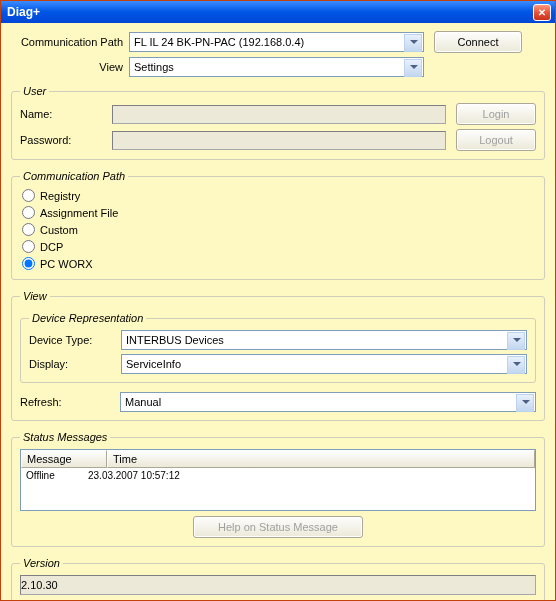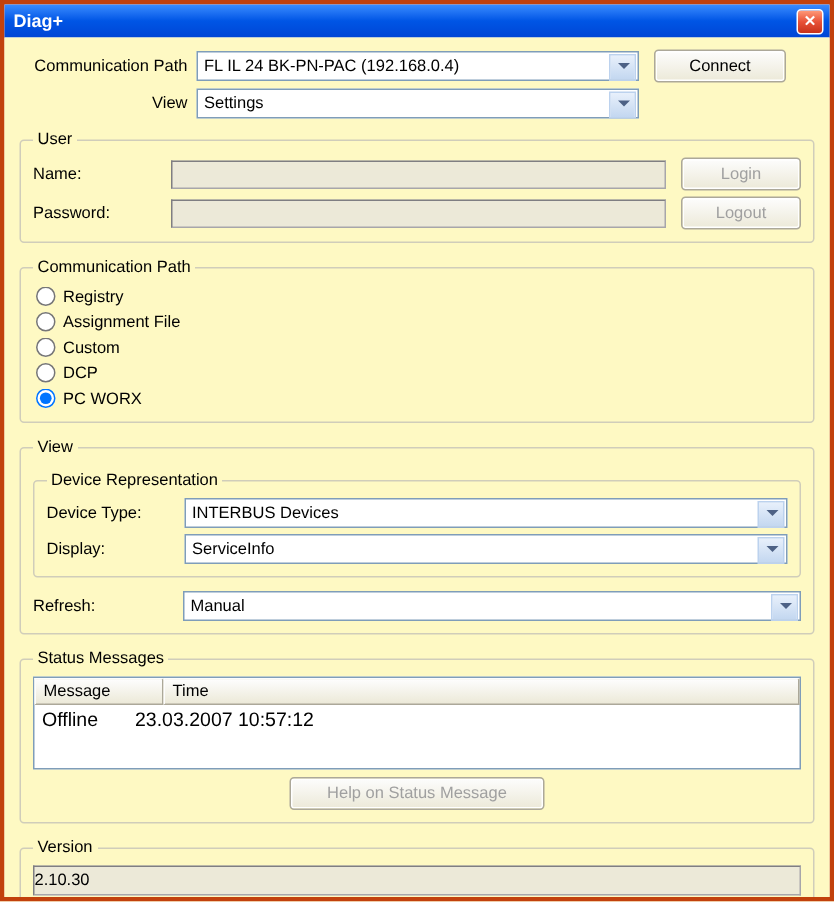--- a/index.html
+++ b/index.html
@@ -8,21 +8,21 @@
     font-family: Tahoma, Arial, sans-serif;
     font-size: 11px;
     background: #fff;
     width: 556px;
     height: 601px;
     overflow: hidden;
   }
   .window {
     width: 556px;
     height: 601px;
-    border: 3px solid #c2410c;
+    border: 1px solid #c2410c;
     display: flex;
     flex-direction: column;
   }
   .titlebar {
     height: 22px;
     background: linear-gradient(to bottom, #3b8cff 0%, #0055e5 50%, #0046d5 100%);
     color: #fff;
     display: flex;
     align-items: center;
     padding: 0 4px 0 6px;
@@ -112,20 +112,21 @@
     border-radius: 3px;
     margin: 4px 0 6px 0;
     padding: 6px 8px 8px 8px;
     position: relative;
   }
   fieldset.tight { padding: 4px 8px 6px 8px; }
   legend {
     font-size: 11px;
     padding: 0 3px;
     color: #000;
+    font-style: italic;
   }
   .textinput {
     flex: 1;
     height: 19px;
     background: #ece9d8;
     border: 1px solid #a7a6aa;
     border-top-color: #7f7e82;
     border-left-color: #7f7e82;
     padding: 0 4px;
     font-size: 11px;
@@ -153,21 +154,21 @@
     border: 1px solid #fdfdfd;
     border-right-color: #aca899;
     border-bottom-color: #aca899;
     padding: 2px 5px;
     font-size: 11px;
     background: linear-gradient(to bottom, #fdfdfd 0%, #ece9d8 100%);
   }
   .col-msg { width: 86px; }
   .col-time { flex: 1; }
   .status-body { flex: 1; padding: 2px 0; }
-  .status-rowdata { display: flex; font-size: 13px; height: 15px; }
+  .status-rowdata { display: flex; font-size: 10px; height: 15px; }
   .status-rowdata .c1 { width: 62px; padding-left: 5px; }
   .status-rowdata .c2 { flex: 1; padding-left: 5px; }
   .version-box {
     border: 1px solid #a7a6aa;
     border-top-color: #7f7e82;
     border-left-color: #7f7e82;
     height: 20px;
     display: flex;
     align-items: center;
     background: #ece9d8;

